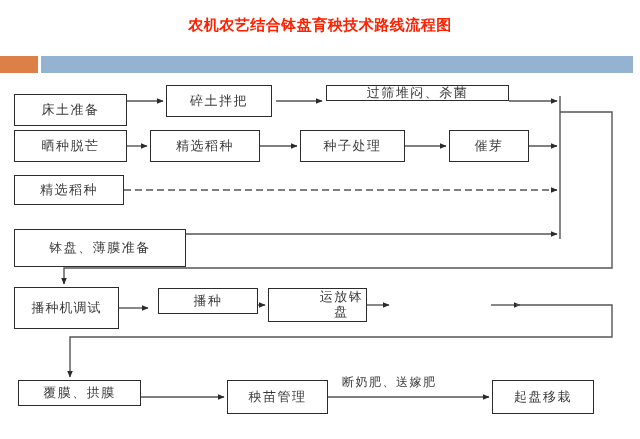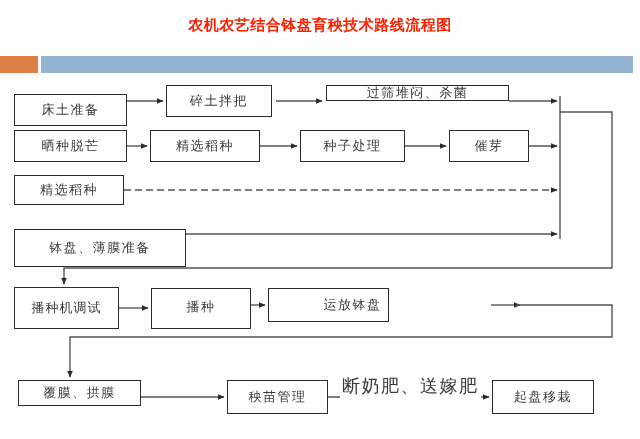--- a/index.html
+++ b/index.html
@@ -71,21 +71,21 @@
     text-align: center;
     font-size: 13px;
     color: #3a3a3a;
     letter-spacing: 1.5px;
     line-height: 1.15;
     font-family: "Liberation Serif", "DejaVu Serif", serif;
     z-index: 3;
   }
   .edge-label {
     position: absolute;
-    font-size: 18px;
+    font-size: 12px;
     color: #3a3a3a;
     letter-spacing: 1.5px;
     background: #ffffff;
     white-space: nowrap;
     font-family: Liberation Serif, serif;
     z-index: 4;
     padding: 0 2px;
   }
 </style>
 </head>
@@ -141,22 +141,22 @@
 
   <div class="node" style="left:14px;  top:130px; width:113px; height:32px;">晒种脱芒</div>
   <div class="node" style="left:150px; top:130px; width:110px; height:32px;">精选稻种</div>
   <div class="node" style="left:300px; top:130px; width:105px; height:32px;">种子处理</div>
   <div class="node" style="left:449px; top:130px; width:80px;  height:32px;">催芽</div>
 
   <div class="node" style="left:14px;  top:175px; width:110px; height:30px;">精选稻种</div>
   <div class="node" style="left:14px;  top:229px; width:172px; height:38px;">钵盘、薄膜准备</div>
 
   <div class="node" style="left:14px;  top:287px; width:105px; height:42px; letter-spacing:1px;">播种机调试</div>
-  <div class="node" style="left:151px; top:288px; width:100px; height:41px;font-family:Liberation Mono, monospace;">播种</div>
-  <div class="node" style="left:268px; top:288px; width:121px;  height:34px;padding-left:48px;">运放钵盘</div>
+  <div class="node" style="left:158px; top:288px; width:100px; height:26px;">播种</div>
+  <div class="node" style="left:268px; top:288px; width:99px;  height:34px;padding-left:48px;">运放钵盘</div>
 
   <div class="node" style="left:18px;  top:380px; width:123px; height:26px;">覆膜、拱膜</div>
   <div class="node" style="left:227px; top:380px; width:101px; height:34px;">秧苗管理</div>
   <div class="node" style="left:492px; top:380px; width:102px; height:34px;">起盘移栽</div>
 
   <div class="edge-label" style="left:340px; top:374px;">断奶肥、送嫁肥</div>
 
 </div>
 
 </body></html>

